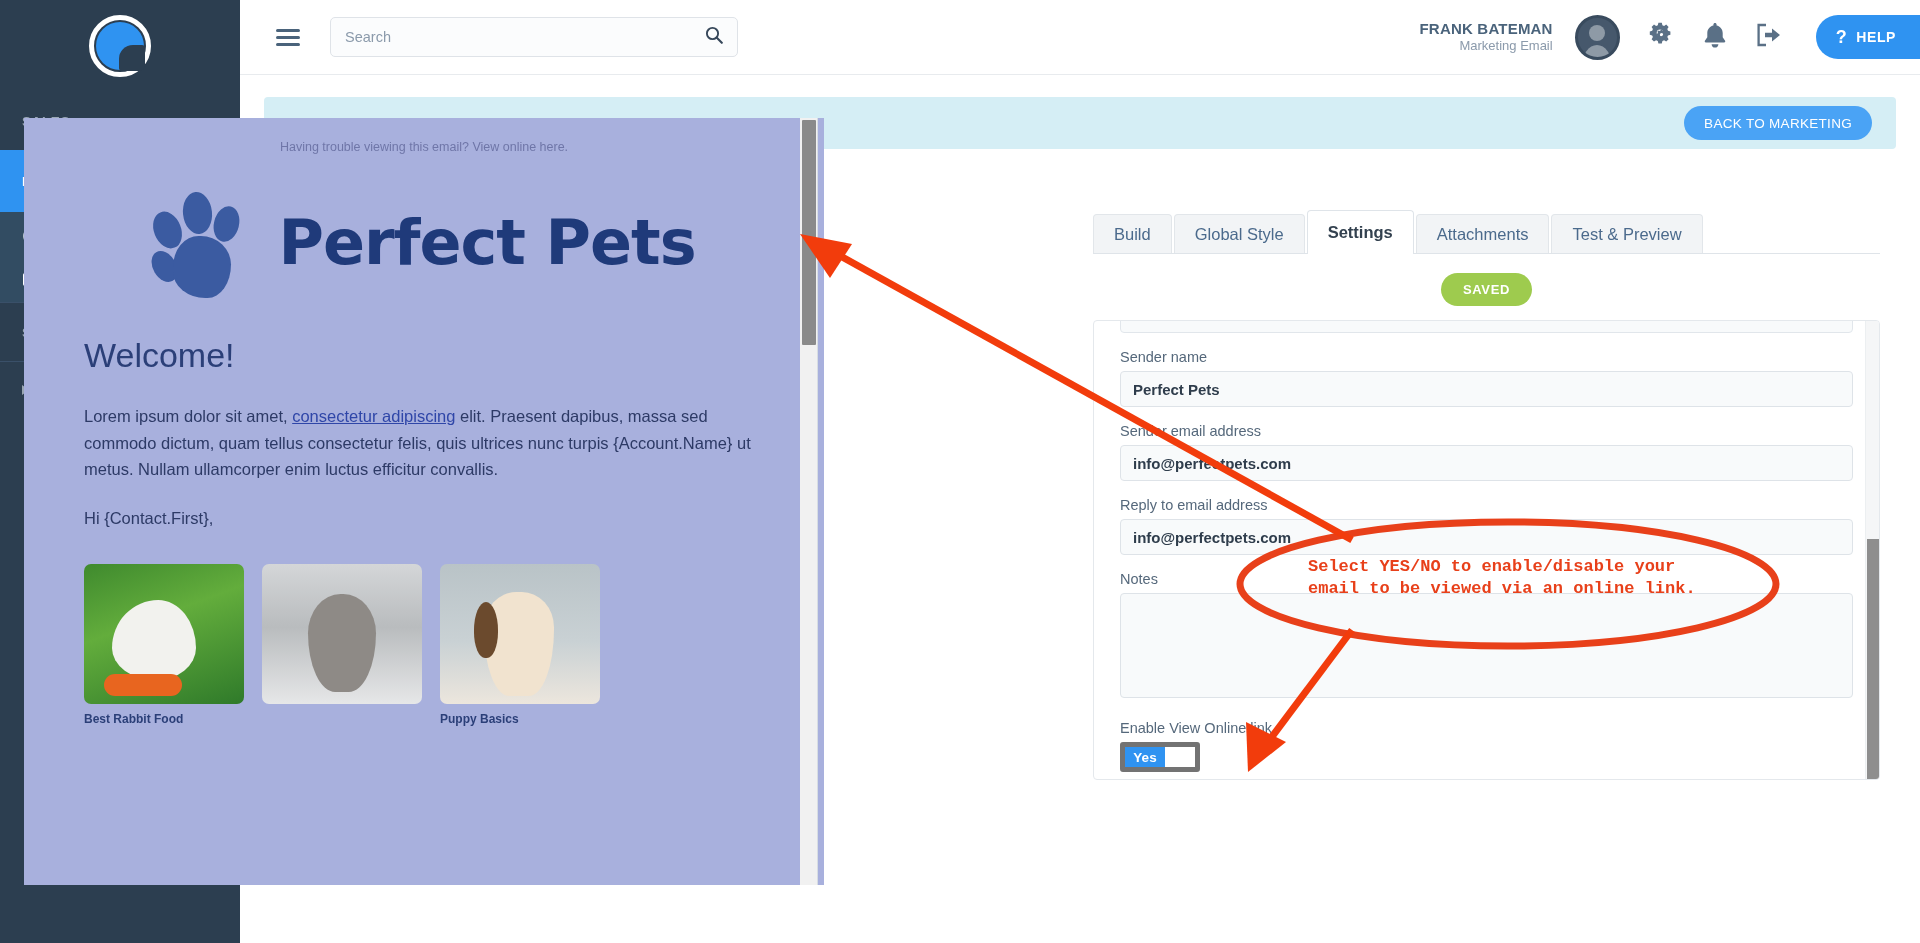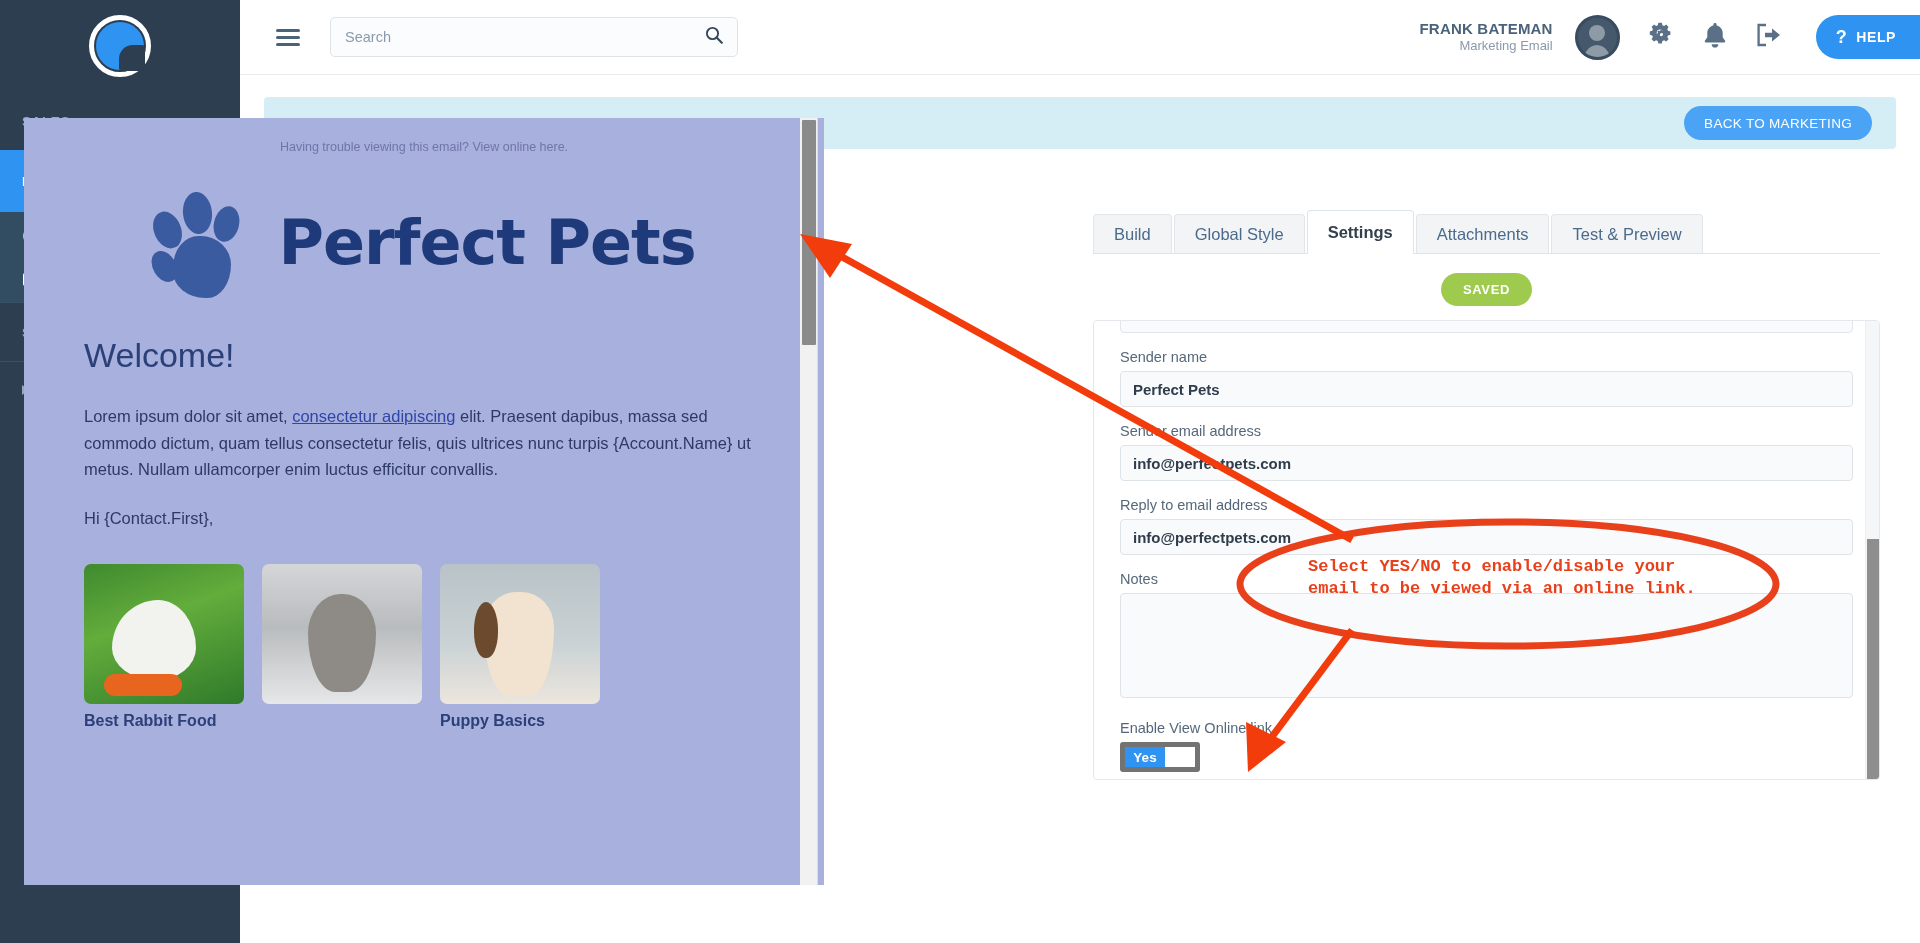--- a/index.html
+++ b/index.html
@@ -210,21 +210,21 @@
   .thumb-dog { background: linear-gradient(180deg,#b9c3c7 0%,#c9d1d4 55%,#ece6dd 100%); }
   .thumb-dog::after {
     content:""; position:absolute; left:44px; top:28px; width:70px; height:104px;
     background:#f1e3cf; border-radius:46% 46% 36% 36% / 34% 34% 64% 64%;
   }
   .thumb-dog::before {
     content:""; position:absolute; left:34px; top:38px; width:24px; height:56px;
     background:#6b4a2d; border-radius:50% 50% 46% 46%; z-index:2;
   }
   .card .cap {
-    font-size: 16px; font-weight: 700; color: #2b3f78; margin-top: 8px;
+    font-size: 12px; font-weight: 700; color: #2b3f78; margin-top: 8px;
     white-space: nowrap; overflow: hidden;
   }
 
   
   #settings-pane {
     position: absolute; left: 1080px; top: 210px; right: 40px; bottom: 35px;
     background: #ffffff;
     padding-left: 13px;
   }
   .tabs { display: flex; align-items: flex-end; height: 44px; }

